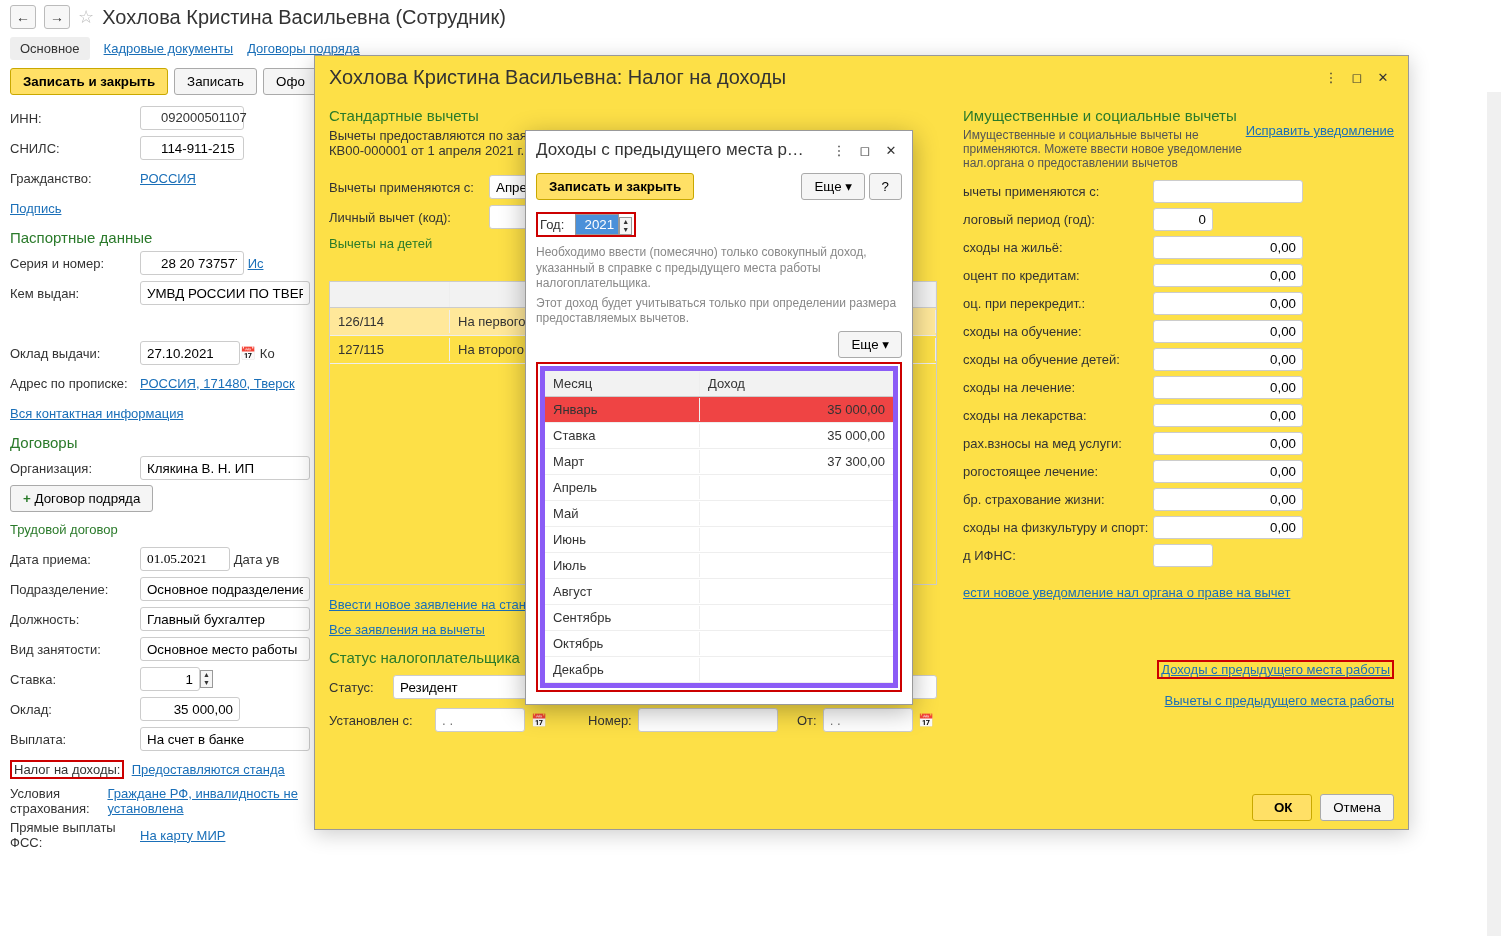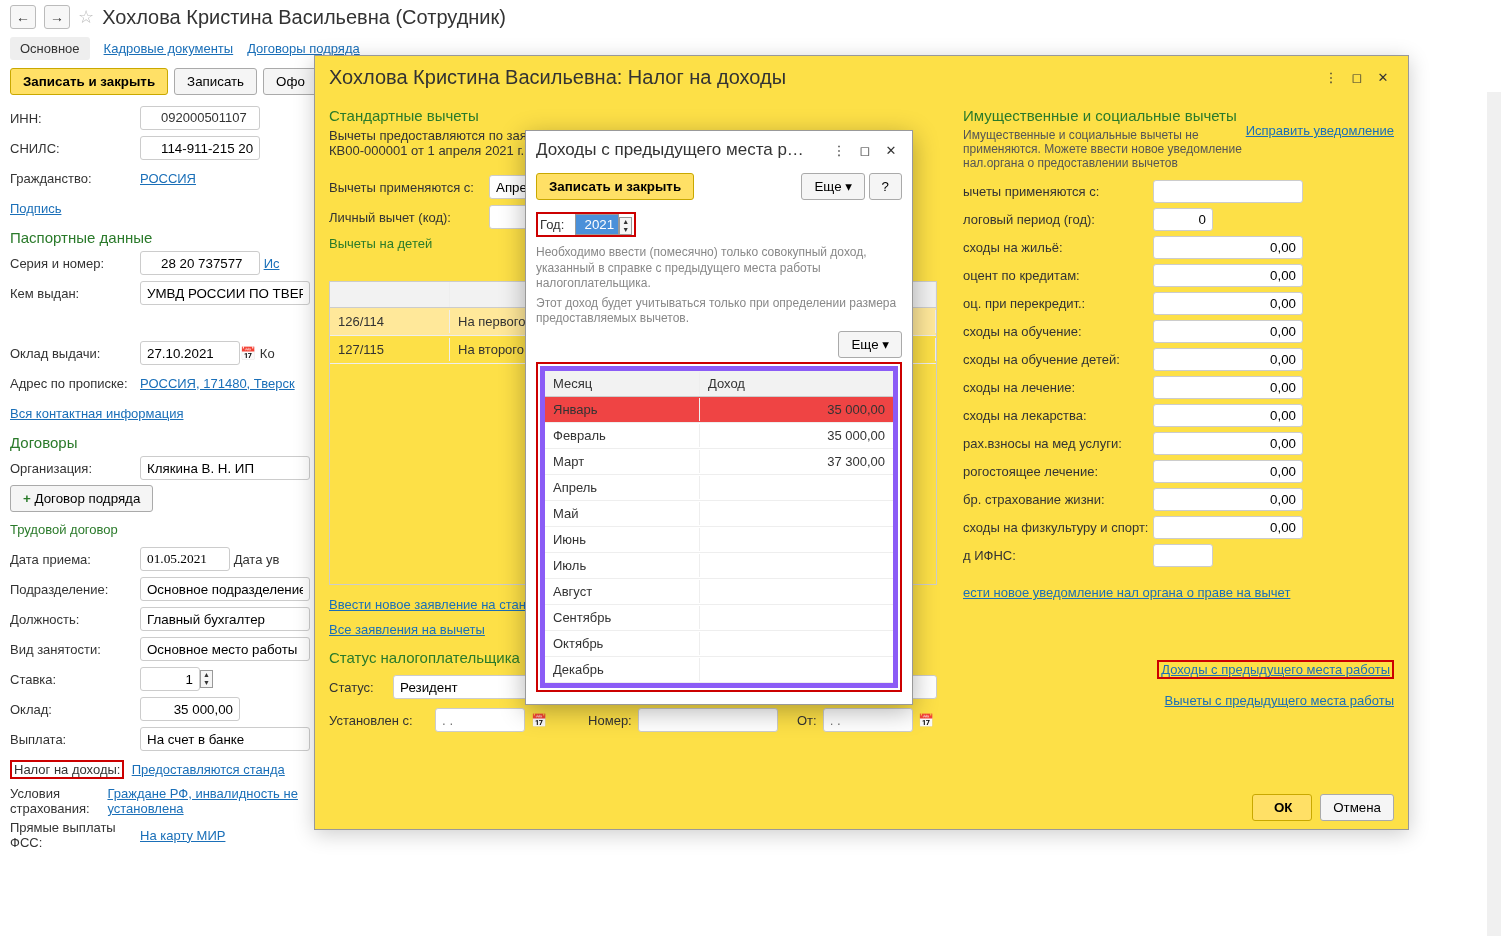--- a/index.html
+++ b/index.html
@@ -15,21 +15,21 @@
 .star { color: #bbb; font-size: 18px; }
 .bg-title { font-size: 20px; }
 .bg-tabs { display: flex; gap: 14px; margin-bottom: 8px; align-items: center; }
 .tab-active { background: #eee; padding: 4px 10px; border-radius: 3px; }
 .bg-toolbar { display: flex; gap: 6px; margin-bottom: 10px; }
 .btn { border: 1px solid #aaa; background: #f5f5f5; border-radius: 3px; padding: 5px 12px; cursor: pointer; }
 .btn-yellow { background: #ffe066; border-color: #c9a800; font-weight: bold; }
 .form-row { display: flex; align-items: center; margin: 4px 0; min-height: 26px; }
 .form-label { width: 130px; }
 .form-input { border: 1px solid #ccc; border-radius: 3px; padding: 3px 6px; min-height: 24px; background: #fff; }
-.w120 { width: 120px; padding-left: 20px; }
+.w120 { width: 104px; padding-left: 20px; }
 .w170 { width: 170px; }
 .num-input { text-align: right; }
 
 
 .modal1 { position: absolute; left: 314px; top: 55px; width: 1095px; height: 775px; background: #fde047; border: 1px solid #999; box-shadow: 0 4px 20px rgba(0,0,0,.2); display: flex; flex-direction: column; }
 .modal1-header { padding: 10px 14px; display: flex; align-items: center; justify-content: space-between; }
 .modal1-title { font-size: 20px; }
 .win-controls { display: flex; gap: 4px; }
 .win-btn { width: 22px; height: 22px; border: 1px solid transparent; background: transparent; display: flex; align-items: center; justify-content: center; cursor: pointer; font-size: 13px; }
 .modal1-body { flex: 1; display: flex; padding: 0 14px; overflow: hidden; gap: 16px; }
@@ -368,21 +368,21 @@
         <div class="it-head">
           <div class="it-c1">Месяц</div>
           <div class="it-c2" style="text-align:left;">Доход</div>
         </div>
         <div id="income-rows">
             <div class="it-row sel">
               <div class="it-c1">Январь</div>
               <div class="it-c2">35 000,00</div>
             </div>
             <div class="it-row">
-              <div class="it-c1">Февраль</div>
+              <div class="it-c1">Ставка</div>
               <div class="it-c2">35 000,00</div>
             </div>
             <div class="it-row">
               <div class="it-c1">Март</div>
               <div class="it-c2">37 300,00</div>
             </div>
             <div class="it-row">
               <div class="it-c1">Апрель</div>
               <div class="it-c2"></div>
             </div>

